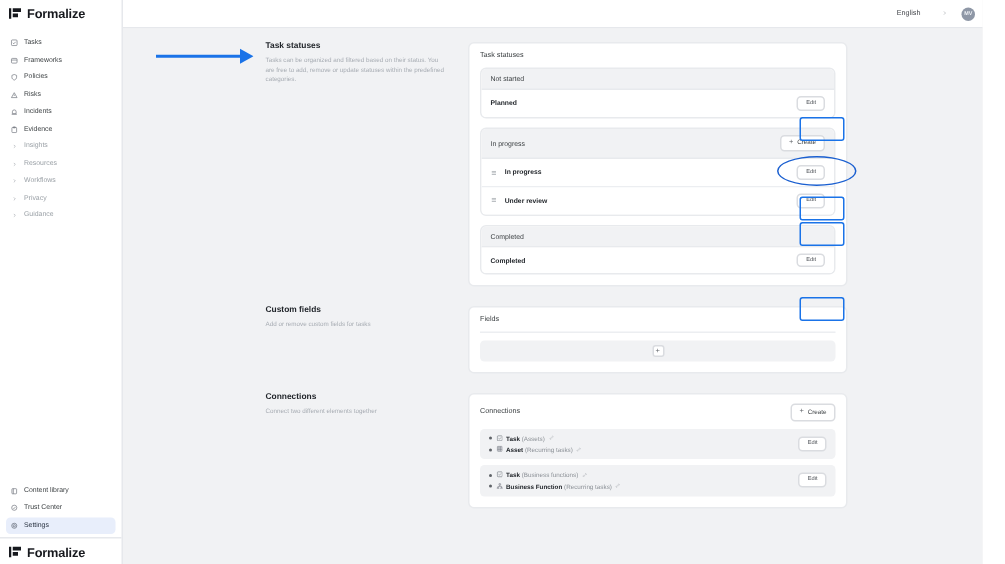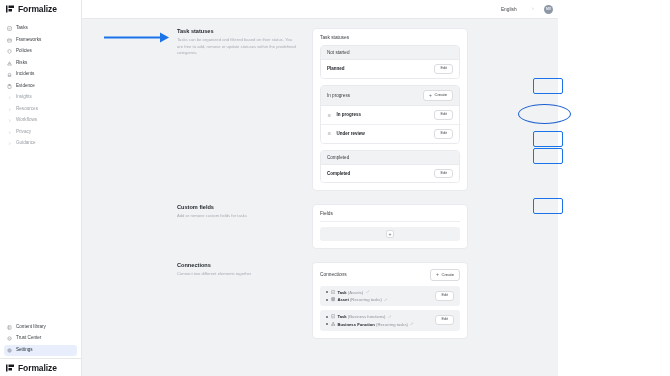--- a/index.html
+++ b/index.html
@@ -2,21 +2,21 @@
 <html><head>
 <meta charset="utf-8">
 <style>
   * { box-sizing: border-box; margin: 0; padding: 0; }
   html, body {
     width: 670px; height: 376px;
     font-family: "Liberation Sans", sans-serif;
     background: #ffffff;
     overflow: hidden;
   }
-  .app { display: flex; width: 558px; height: 376px; position: relative; align-items: flex-end; }
+  .app { display: flex; width: 655px; height: 376px; position: relative; align-items: flex-end; }
 
   
   .sidebar {
     width: 82px; height: 376px;
     background: #ffffff;
     border-right: 1px solid #e6e8ec;
     display: flex; flex-direction: column;
     position: relative;
   }
   .brand {

